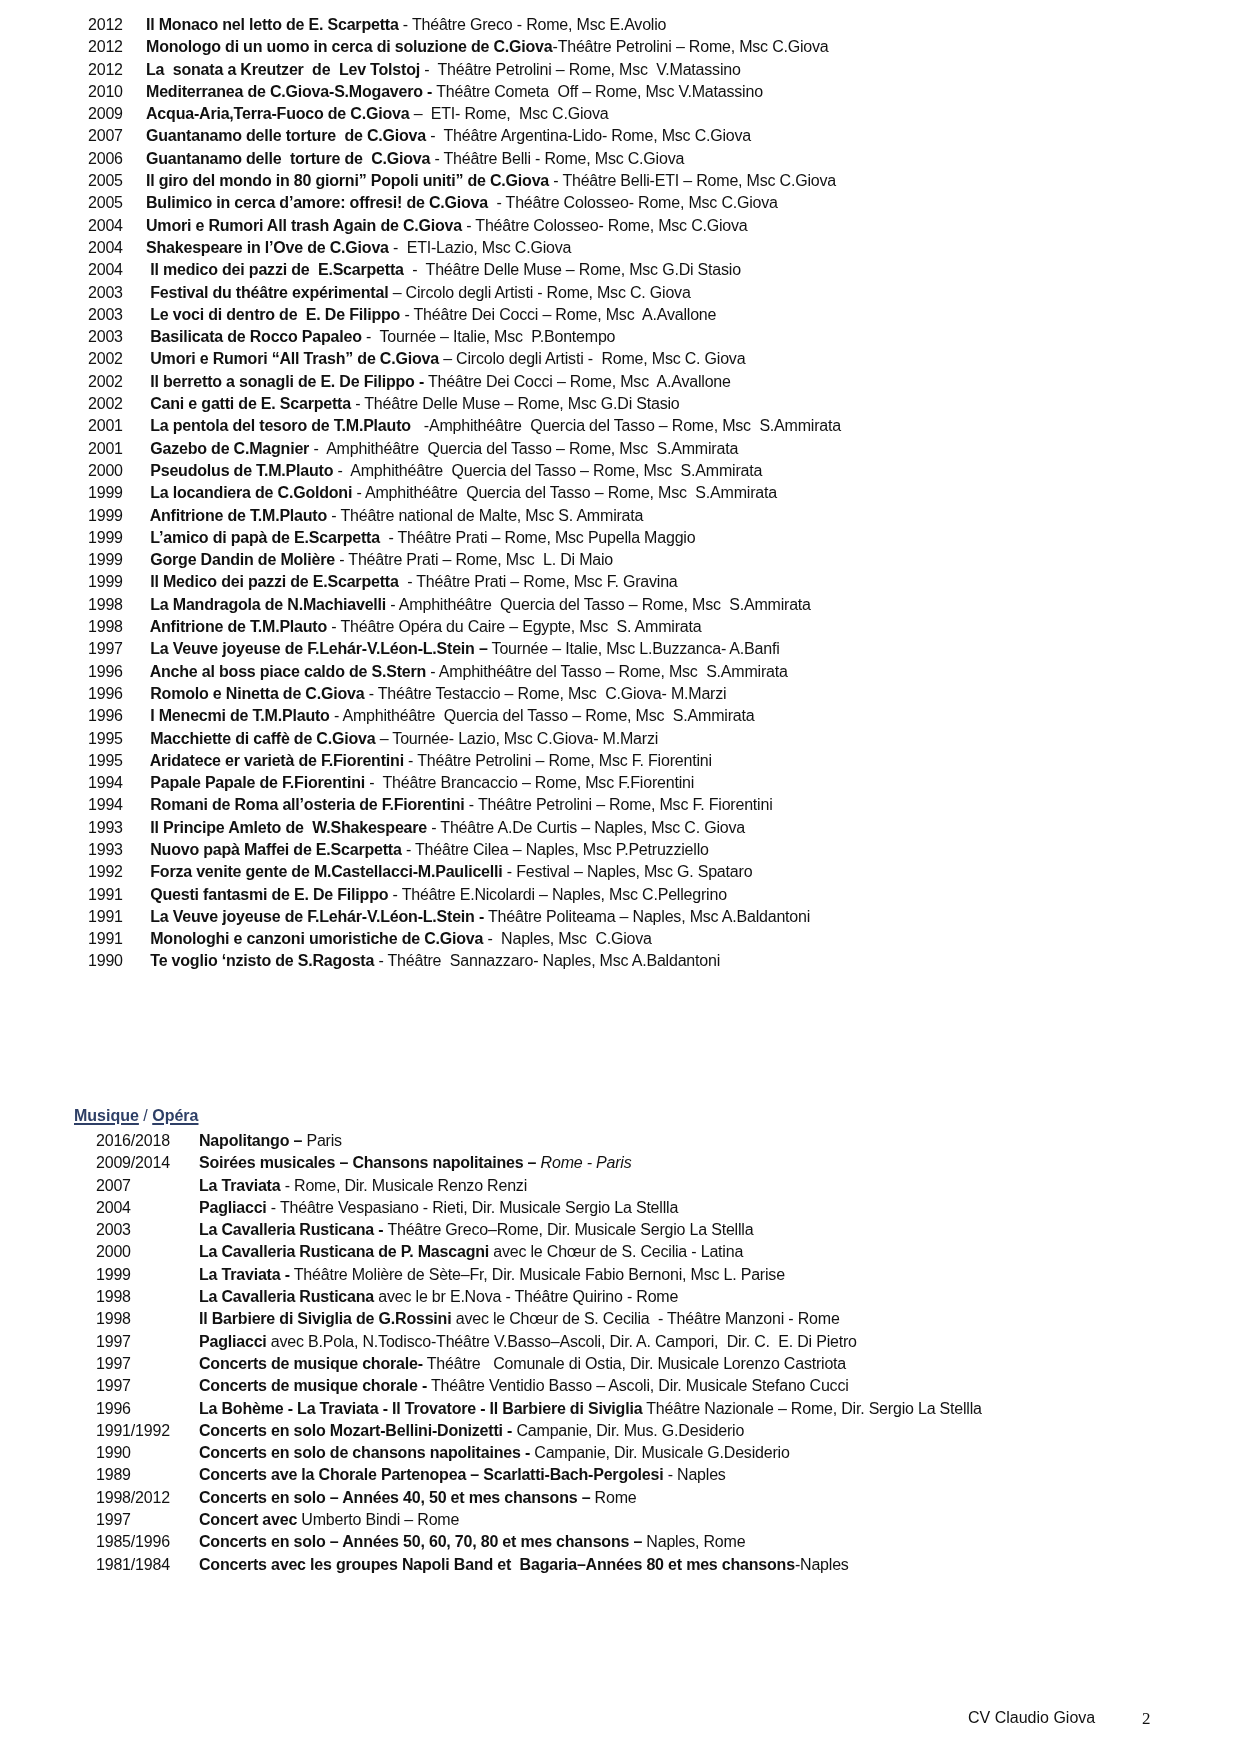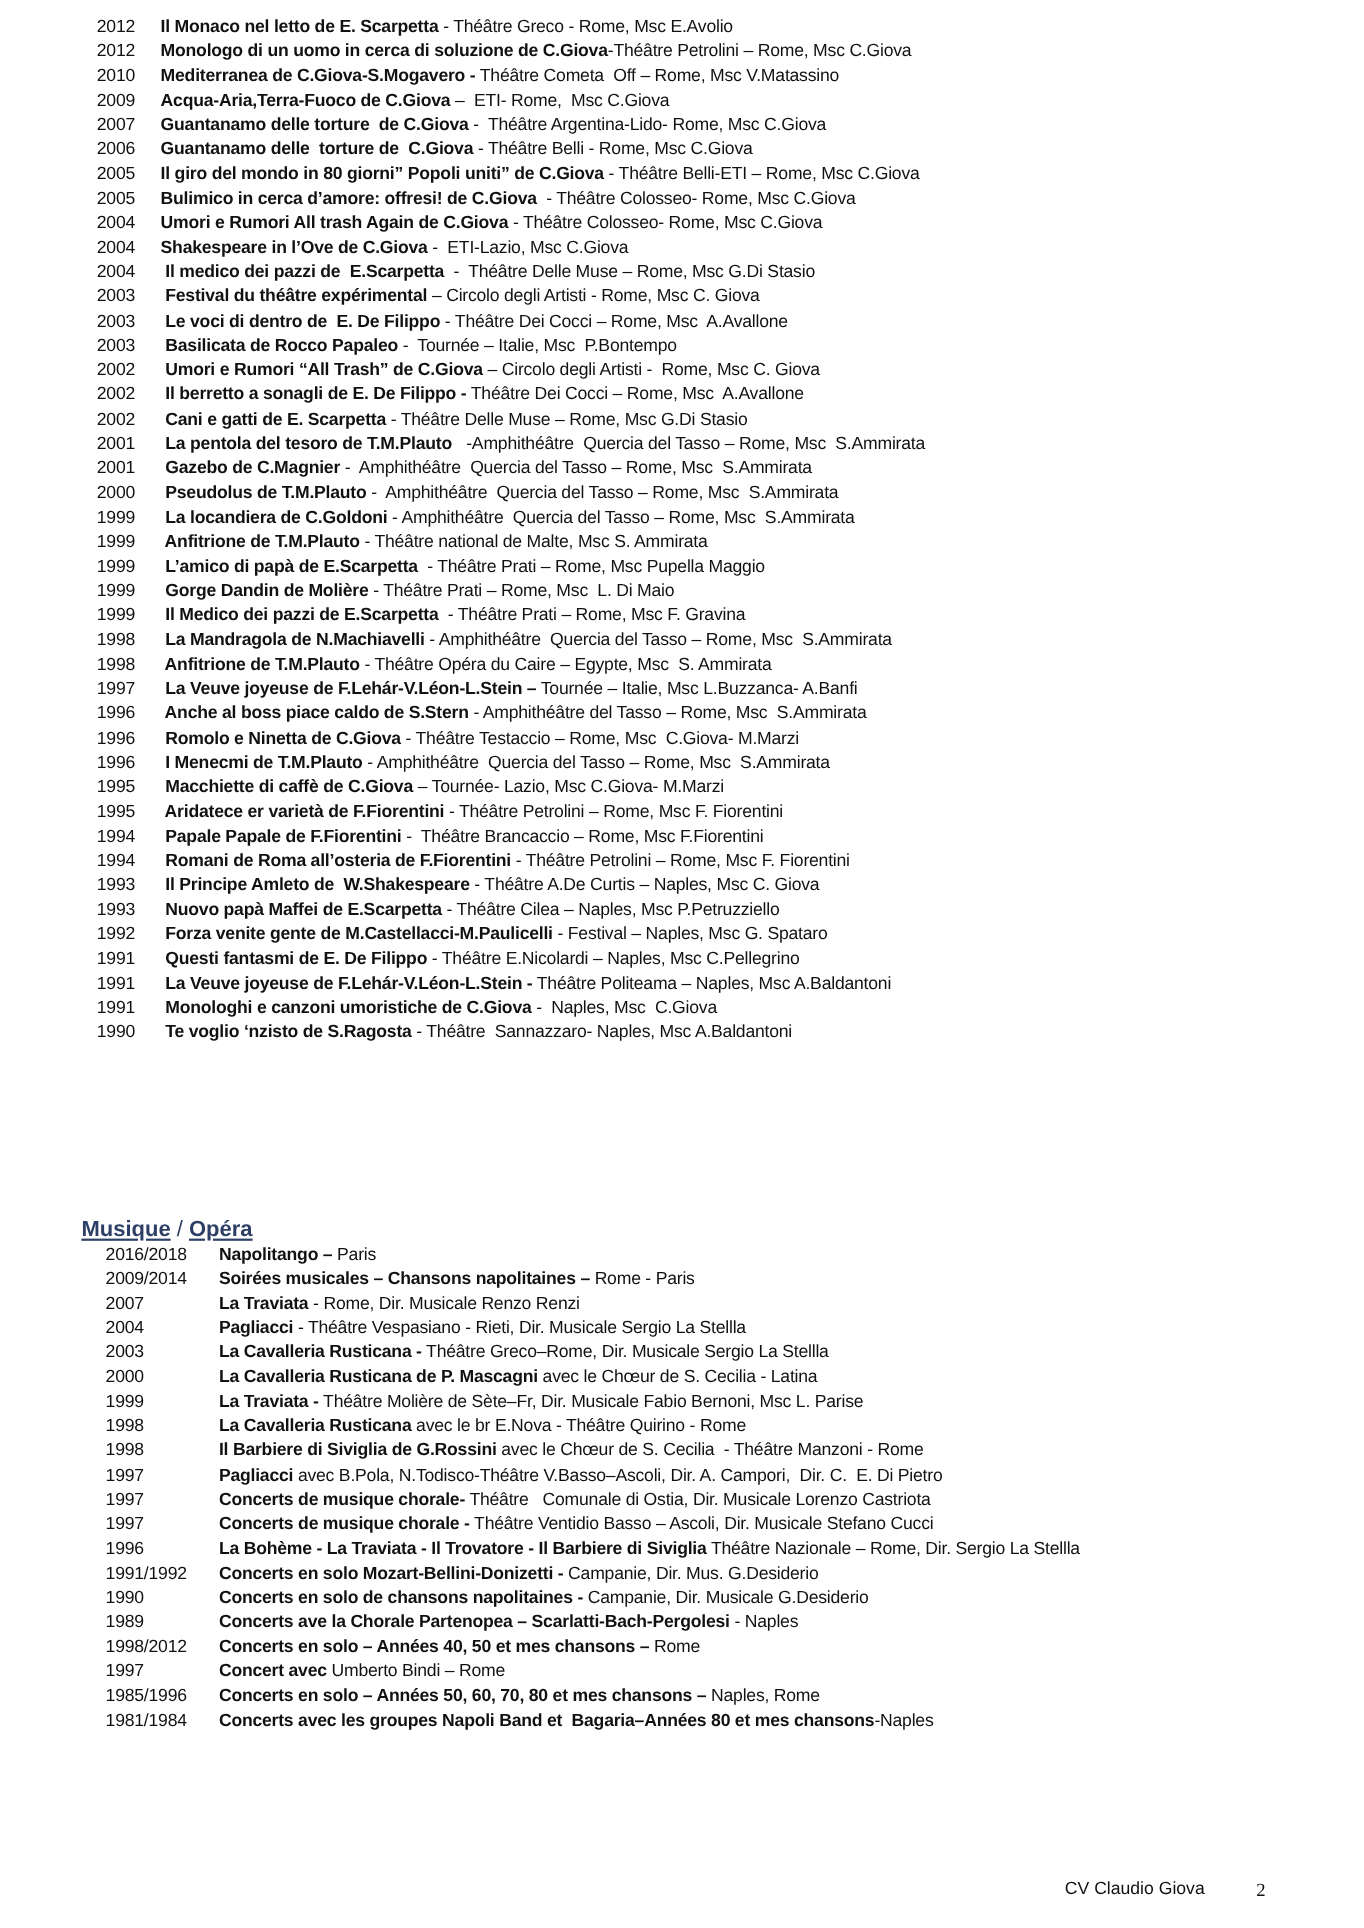--- a/index.html
+++ b/index.html
@@ -5,36 +5,37 @@
     html, body { margin: 0; padding: 0; background: #ffffff; }
     body { width: 1240px; height: 1753px; position: relative; overflow: hidden;
       font-family: "Liberation Sans", sans-serif; color: #111111; }
     .page { position: absolute; left: 0; top: 0; width: 1096px; height: 1753px; }
     .theatre { position: absolute; left: 88px; top: 14px; }
     .row { height: 22.3px; line-height: 22.3px; font-size: 16px; white-space: nowrap;
       letter-spacing: -0.2px; }
     .row .year { display: inline-block; width: 58px; }
     .row b { font-weight: bold; }
     .theatre .row .year { width: 58px; }
-    .heading { position: absolute; left: 74px; top: 1107px; font-size: 20px; font-weight: bold;
+    .heading { position: absolute; left: 74px; top: 1107px; font-size: 16px; font-weight: bold;
       color: #2e3f66; white-space: nowrap; }
     .heading u { text-decoration: underline; text-decoration-thickness: 2px; text-underline-offset: 2px; }
     .heading .sep { font-weight: normal; color: #2e3f66; }
     .music { position: absolute; left: 96px; top: 1130px; }
     .music .row .year { width: 103px; }
     .footer { position: absolute; top: 1709px; left: 968px; font-size: 16px; white-space: nowrap; }
     .footer .pg { position: absolute; left: 174px; top: 0; font-family: "Liberation Serif", serif; font-size: 17px; }
   </style>
 </head>
 <body>
 
 <div class="page">
   <div class="theatre" id="theatre-list">
       <div class="row"><span class="year">2012</span><b style="white-space: pre;">Il Monaco nel letto de E. Scarpetta</b><span style="white-space: pre;"> - Théâtre Greco - Rome, Msc E.Avolio</span></div>
       <div class="row"><span class="year">2012</span><b style="white-space: pre;">Monologo di un uomo in cerca di soluzione de C.Giova</b><span style="white-space: pre;">-Théâtre Petrolini – Rome, Msc C.Giova</span></div>
+      <div class="row"><span class="year">2012</span><b style="white-space: pre;">La  sonata a Kreutzer  de  Lev Tolstoj</b><span style="white-space: pre;"> -  Théâtre Petrolini – Rome, Msc  V.Matassino</span></div>
       <div class="row"><span class="year">2010</span><b style="white-space: pre;">Mediterranea de C.Giova-S.Mogavero -</b><span style="white-space: pre;"> Théâtre Cometa  Off – Rome, Msc V.Matassino</span></div>
       <div class="row"><span class="year">2009</span><b style="white-space: pre;">Acqua-Aria,Terra-Fuoco de C.Giova</b><span style="white-space: pre;"> –  ETI- Rome,  Msc C.Giova</span></div>
       <div class="row"><span class="year">2007</span><b style="white-space: pre;">Guantanamo delle torture  de C.Giova</b><span style="white-space: pre;"> -  Théâtre Argentina-Lido- Rome, Msc C.Giova</span></div>
       <div class="row"><span class="year">2006</span><b style="white-space: pre;">Guantanamo delle  torture de  C.Giova</b><span style="white-space: pre;"> - Théâtre Belli - Rome, Msc C.Giova</span></div>
       <div class="row"><span class="year">2005</span><b style="white-space: pre;">Il giro del mondo in 80 giorni” Popoli uniti” de C.Giova</b><span style="white-space: pre;"> - Théâtre Belli-ETI – Rome, Msc C.Giova</span></div>
       <div class="row"><span class="year">2005</span><b style="white-space: pre;">Bulimico in cerca d’amore: offresi! de C.Giova</b><span style="white-space: pre;">  - Théâtre Colosseo- Rome, Msc C.Giova</span></div>
       <div class="row"><span class="year">2004</span><b style="white-space: pre;">Umori e Rumori All trash Again de C.Giova</b><span style="white-space: pre;"> - Théâtre Colosseo- Rome, Msc C.Giova</span></div>
       <div class="row"><span class="year">2004</span><b style="white-space: pre;">Shakespeare in l’Ove de C.Giova</b><span style="white-space: pre;"> -  ETI-Lazio, Msc C.Giova</span></div>
       <div class="row"><span class="year">2004</span><b style="white-space: pre;"> Il medico dei pazzi de  E.Scarpetta</b><span style="white-space: pre;">  -  Théâtre Delle Muse – Rome, Msc G.Di Stasio</span></div>
       <div class="row"><span class="year">2003</span><b style="white-space: pre;"> Festival du théâtre expérimental</b><span style="white-space: pre;"> – Circolo degli Artisti - Rome, Msc C. Giova</span></div>
@@ -69,21 +70,21 @@
       <div class="row"><span class="year">1991</span><b style="white-space: pre;"> Monologhi e canzoni umoristiche de C.Giova</b><span style="white-space: pre;"> -  Naples, Msc  C.Giova</span></div>
       <div class="row"><span class="year">1990</span><b style="white-space: pre;"> Te voglio ‘nzisto de S.Ragosta</b><span style="white-space: pre;"> - Théâtre  Sannazzaro- Naples, Msc A.Baldantoni</span></div>
     </div>
 
   <div class="heading">
     <u>Musique</u><span class="sep"> / </span><u>Opéra</u>
   </div>
 
   <div class="music" id="music-list">
       <div class="row"><span class="year">2016/2018</span><b style="white-space: pre;">Napolitango –</b><span style="white-space: pre;"> Paris</span></div>
-      <div class="row"><span class="year">2009/2014</span><b style="white-space: pre;">Soirées musicales – Chansons napolitaines –</b><span style="white-space: pre;"> Rome - Paris</span></div>
+      <div class="row"><span class="year">2009/2014</span><b style="white-space: pre;">Soirées musicales – Chansons napolitaines –</b><span style="white-space: pre; font-style: italic;"> Rome - Paris</span></div>
       <div class="row"><span class="year">2007</span><b style="white-space: pre;">La Traviata</b><span style="white-space: pre;"> - Rome, Dir. Musicale Renzo Renzi</span></div>
       <div class="row"><span class="year">2004</span><b style="white-space: pre;">Pagliacci</b><span style="white-space: pre;"> - Théâtre Vespasiano - Rieti, Dir. Musicale Sergio La Stellla</span></div>
       <div class="row"><span class="year">2003</span><b style="white-space: pre;">La Cavalleria Rusticana -</b><span style="white-space: pre;"> Théâtre Greco–Rome, Dir. Musicale Sergio La Stellla</span></div>
       <div class="row"><span class="year">2000</span><b style="white-space: pre;">La Cavalleria Rusticana de P. Mascagni</b><span style="white-space: pre;"> avec le Chœur de S. Cecilia - Latina</span></div>
       <div class="row"><span class="year">1999</span><b style="white-space: pre;">La Traviata -</b><span style="white-space: pre;"> Théâtre Molière de Sète–Fr, Dir. Musicale Fabio Bernoni, Msc L. Parise</span></div>
       <div class="row"><span class="year">1998</span><b style="white-space: pre;">La Cavalleria Rusticana</b><span style="white-space: pre;"> avec le br E.Nova - Théâtre Quirino - Rome</span></div>
       <div class="row"><span class="year">1998</span><b style="white-space: pre;">Il Barbiere di Siviglia de G.Rossini</b><span style="white-space: pre;"> avec le Chœur de S. Cecilia  - Théâtre Manzoni - Rome</span></div>
       <div class="row"><span class="year">1997</span><b style="white-space: pre;">Pagliacci</b><span style="white-space: pre;"> avec B.Pola, N.Todisco-Théâtre V.Basso–Ascoli, Dir. A. Campori,  Dir. C.  E. Di Pietro</span></div>
       <div class="row"><span class="year">1997</span><b style="white-space: pre;">Concerts de musique chorale-</b><span style="white-space: pre;"> Théâtre   Comunale di Ostia, Dir. Musicale Lorenzo Castriota</span></div>
       <div class="row"><span class="year">1997</span><b style="white-space: pre;">Concerts de musique chorale -</b><span style="white-space: pre;"> Théâtre Ventidio Basso – Ascoli, Dir. Musicale Stefano Cucci</span></div>

